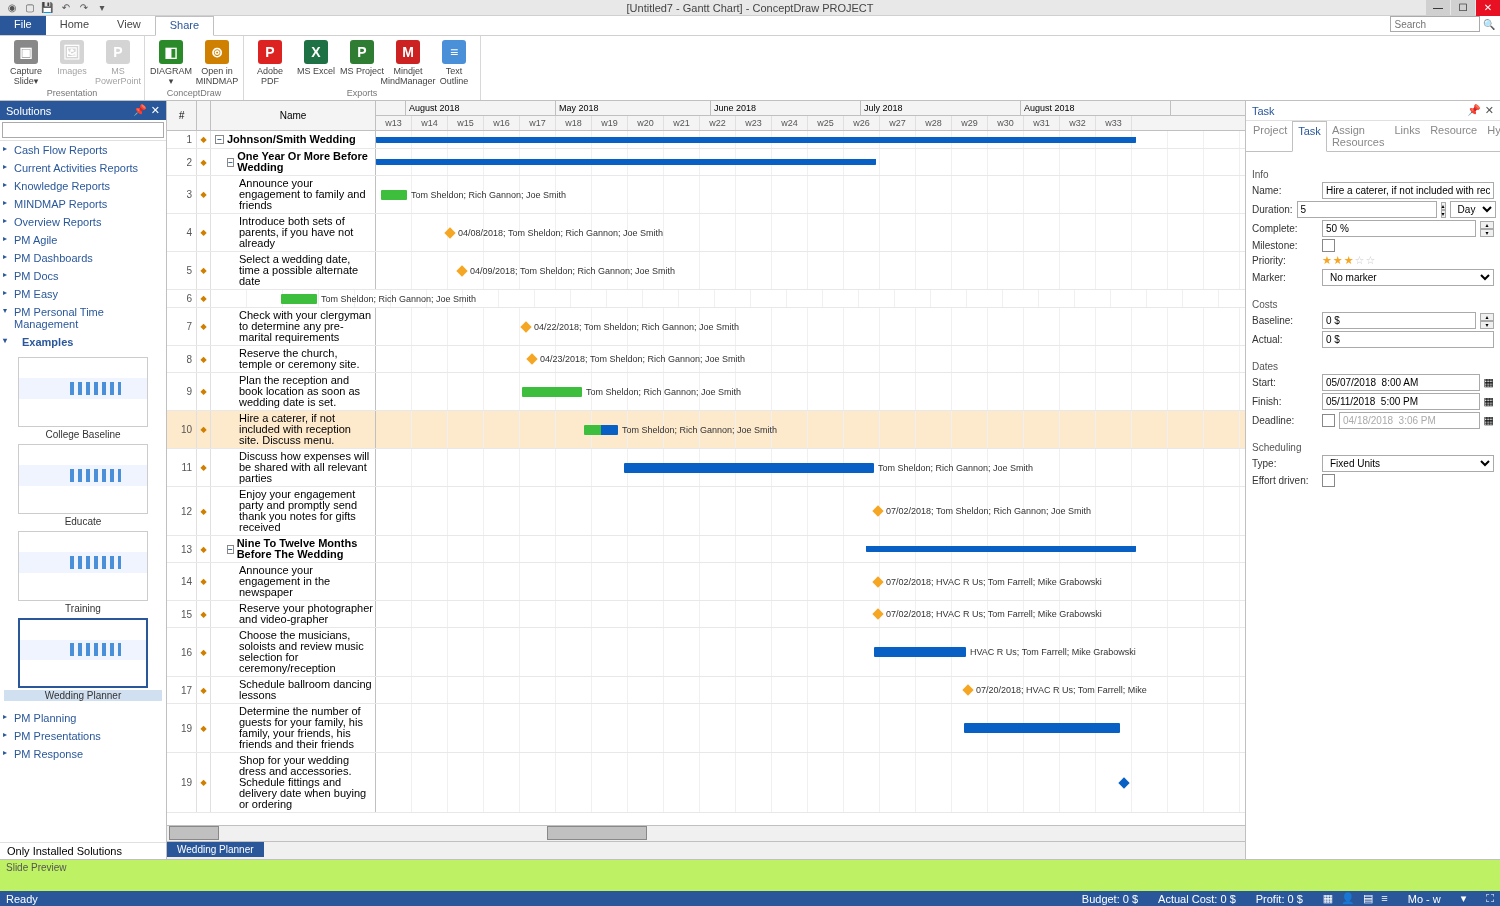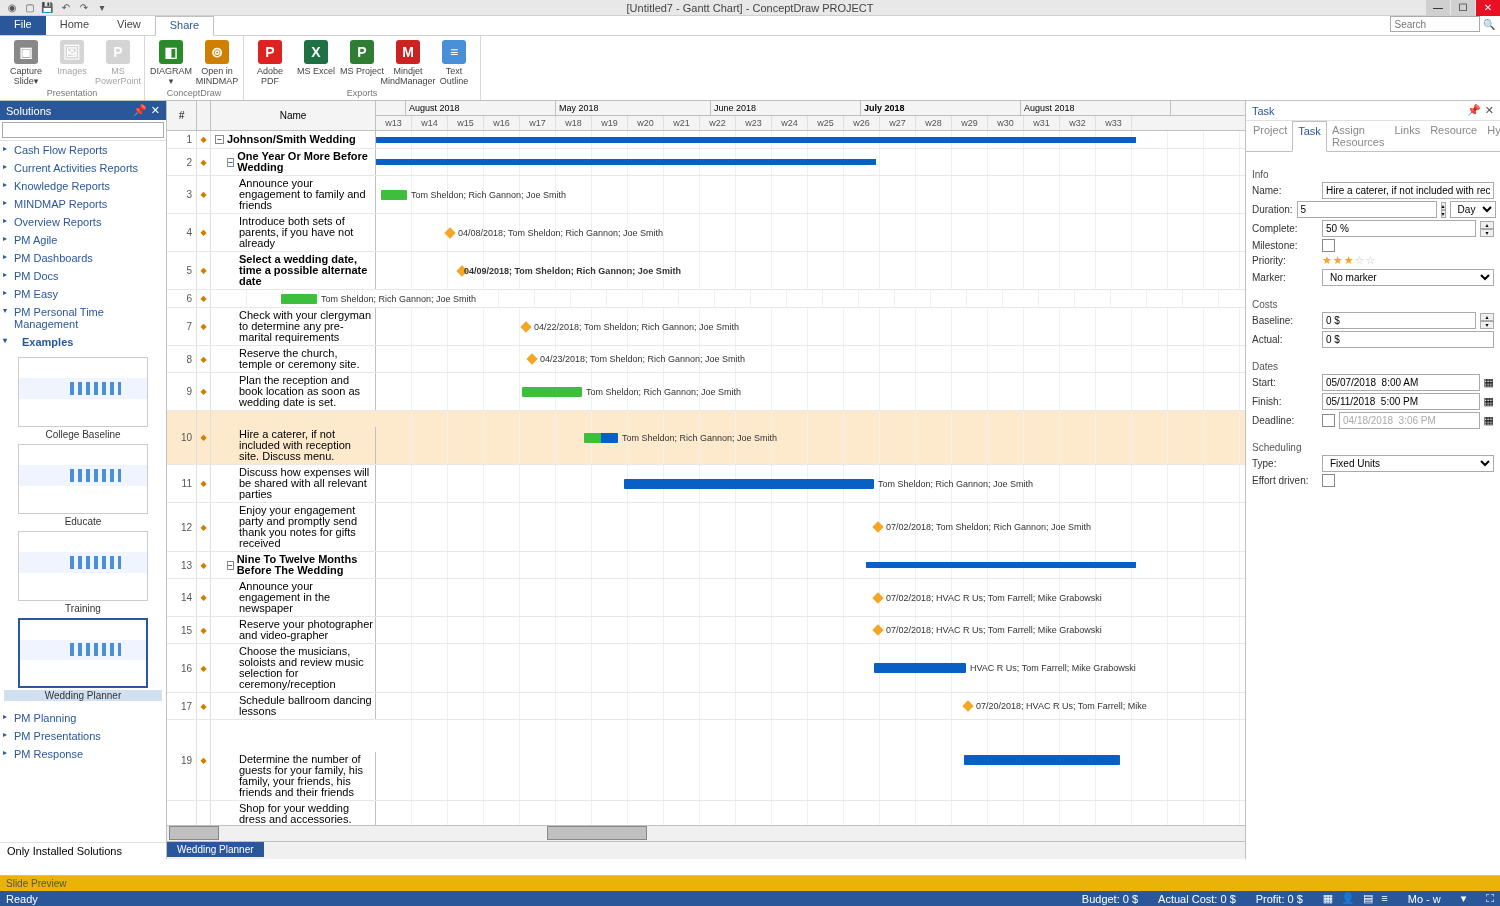--- a/index.html
+++ b/index.html
@@ -92,21 +92,21 @@
 .tsect{font-size:10px;color:#555;margin:13px 0 2px}
 .trow{display:flex;align-items:center;margin:2px 0;gap:4px}
 .trow label{width:66px;font-size:10px;color:#333}
 .trow input,.trow select{flex:1;height:17px;font-size:10px;border:1px solid #aaa;padding:0 3px;background:#fff}
 .trow .spin{width:14px;display:flex;flex-direction:column}
 .trow .spin span{height:8px;border:1px solid #aaa;font-size:6px;text-align:center;line-height:6px;background:#f0f0f0}
 .trow .chk{width:13px;height:13px;border:1px solid #888}
 .stars{color:#f5a623;font-size:11px;letter-spacing:1px}
 .stars .gray{color:#ccc}
 
-.preview{position:absolute;bottom:15px;left:0;right:0;height:16px;background:#eab308;border-top:1px solid #c0c0c0;font-size:10px;padding:2px 6px;color:#555}
+.preview{position:absolute;bottom:15px;left:0;right:0;height:32px;background:#bef264;border-top:1px solid #c0c0c0;font-size:10px;padding:2px 6px;color:#555}
 .status{position:absolute;bottom:0;left:0;right:0;height:15px;background:#2a579a;color:#fff;font-size:10px;display:flex;align-items:center;padding:0 6px}
 .status .r{margin-left:auto;display:flex;gap:20px;align-items:center}
 .status .icros{display:flex;gap:8px;font-size:10px}
 </style>
 </head>
 <body>
 
 <div class="titlebar">
   <div class="qat">
     <span>◉</span>
@@ -240,21 +240,21 @@
     <div class="ghdr">
       <div class="colnum">#</div>
       <div class="colind"></div>
       <div class="colname">Name</div>
       <div class="timehdr">
         <div class="months" id="months">
             <div style="width: 30px;"></div>
             <div style="width: 150px;">August 2018</div>
             <div style="width: 155px;">May 2018</div>
             <div style="width: 150px;">June 2018</div>
-            <div style="width: 160px; font-weight: bold;">July 2018</div>
+            <div style="width: 160px;">July 2018</div>
             <div style="width: 150px;">August 2018</div>
           </div>
         <div class="weeks" id="weeks">
             <div>w13</div>
             <div>w14</div>
             <div>w15</div>
             <div>w16</div>
             <div>w17</div>
             <div>w18</div>
             <div>w19</div>
@@ -326,26 +326,26 @@
           <div class="chart">
             <div class="ms" style="left: 70px;"></div>
             <div class="barlbl" style="left: 82px;">04/08/2018; Tom Sheldon; Rich Gannon; Joe Smith</div>
           </div>
         </div>
         <div class="grow">
           <div class="n">5</div>
           <div class="ind">
             <span>◆</span>
           </div>
-          <div class="nm" style="padding-left: 28px; font-weight: bold;">
+          <div class="nm" style="padding-left: 28px;">
             <span>Select a wedding date, time a possible alternate date</span>
           </div>
           <div class="chart">
             <div class="ms" style="left: 82px;"></div>
-            <div class="barlbl" style="left: 88px; font-weight: bold;">04/09/2018; Tom Sheldon; Rich Gannon; Joe Smith</div>
+            <div class="barlbl" style="left: 94px;">04/09/2018; Tom Sheldon; Rich Gannon; Joe Smith</div>
           </div>
         </div>
         <div class="grow">
           <div class="n">6</div>
           <div class="ind">
             <span>◆</span>
           </div>
           <div class="chart">
             <div class="bar grn" style="left: 70px; width: 36px;"></div>
             <div class="barlbl" style="left: 110px;">Tom Sheldon; Rich Gannon; Joe Smith</div>
@@ -388,21 +388,21 @@
           <div class="chart">
             <div class="bar grn" style="left: 146px; width: 60px;"></div>
             <div class="barlbl" style="left: 210px;">Tom Sheldon; Rich Gannon; Joe Smith</div>
           </div>
         </div>
         <div class="grow hl">
           <div class="n">10</div>
           <div class="ind">
             <span>◆</span>
           </div>
-          <div class="nm" style="padding-left: 28px; margin-top: 16px;">
+          <div class="nm" style="padding-left: 28px;">
             <span>Hire a caterer, if not included with reception site. Discuss menu.</span>
           </div>
           <div class="chart">
             <div class="bar mix" style="left: 208px; width: 34px;"></div>
             <div class="barlbl" style="left: 246px;">Tom Sheldon; Rich Gannon; Joe Smith</div>
           </div>
         </div>
         <div class="grow">
           <div class="n">11</div>
           <div class="ind">
@@ -492,21 +492,21 @@
           <div class="chart">
             <div class="ms" style="left: 588px;"></div>
             <div class="barlbl" style="left: 600px;">07/20/2018; HVAC R Us; Tom Farrell; Mike</div>
           </div>
         </div>
         <div class="grow">
           <div class="n">19</div>
           <div class="ind">
             <span>◆</span>
           </div>
-          <div class="nm" style="padding-left: 28px; margin-top: 32px;">
+          <div class="nm" style="padding-left: 28px;">
             <span>Determine the number of guests for your family, his family, your friends, his friends and their friends</span>
           </div>
           <div class="chart">
             <div class="bar blu" style="left: 588px; width: 156px;"></div>
           </div>
         </div>
         <div class="grow">
           <div class="n">19</div>
           <div class="ind">
             <span>◆</span>

